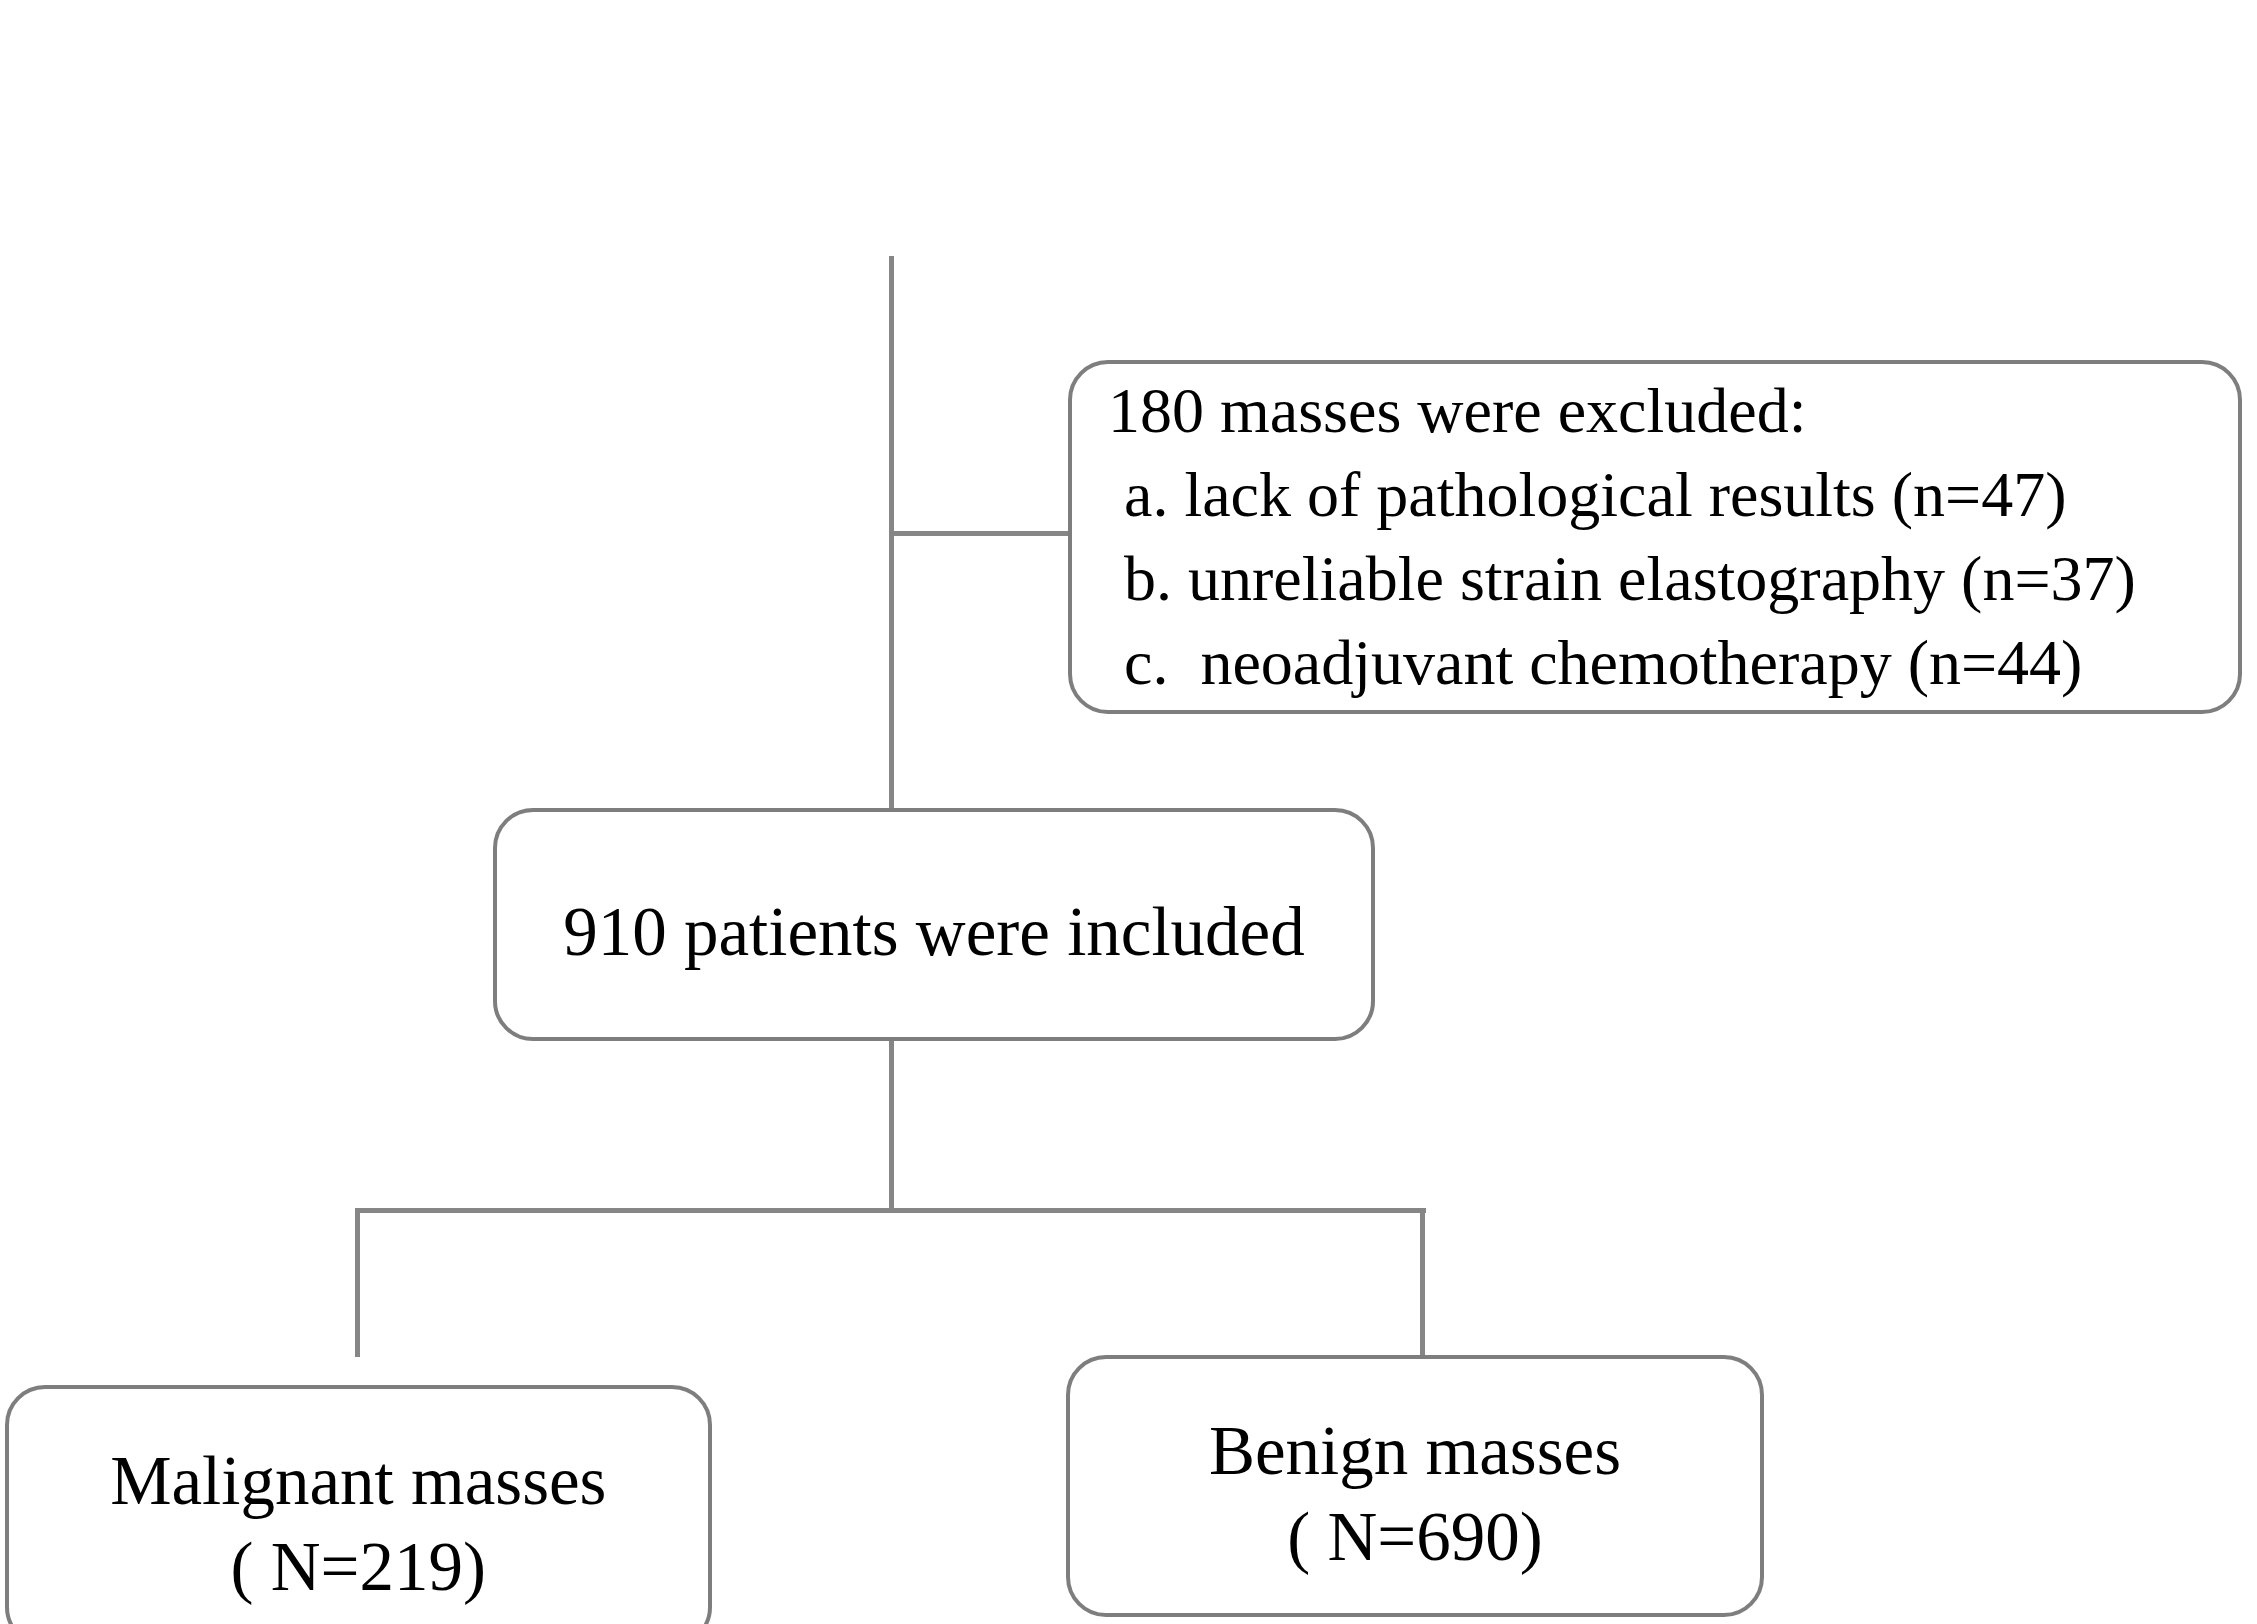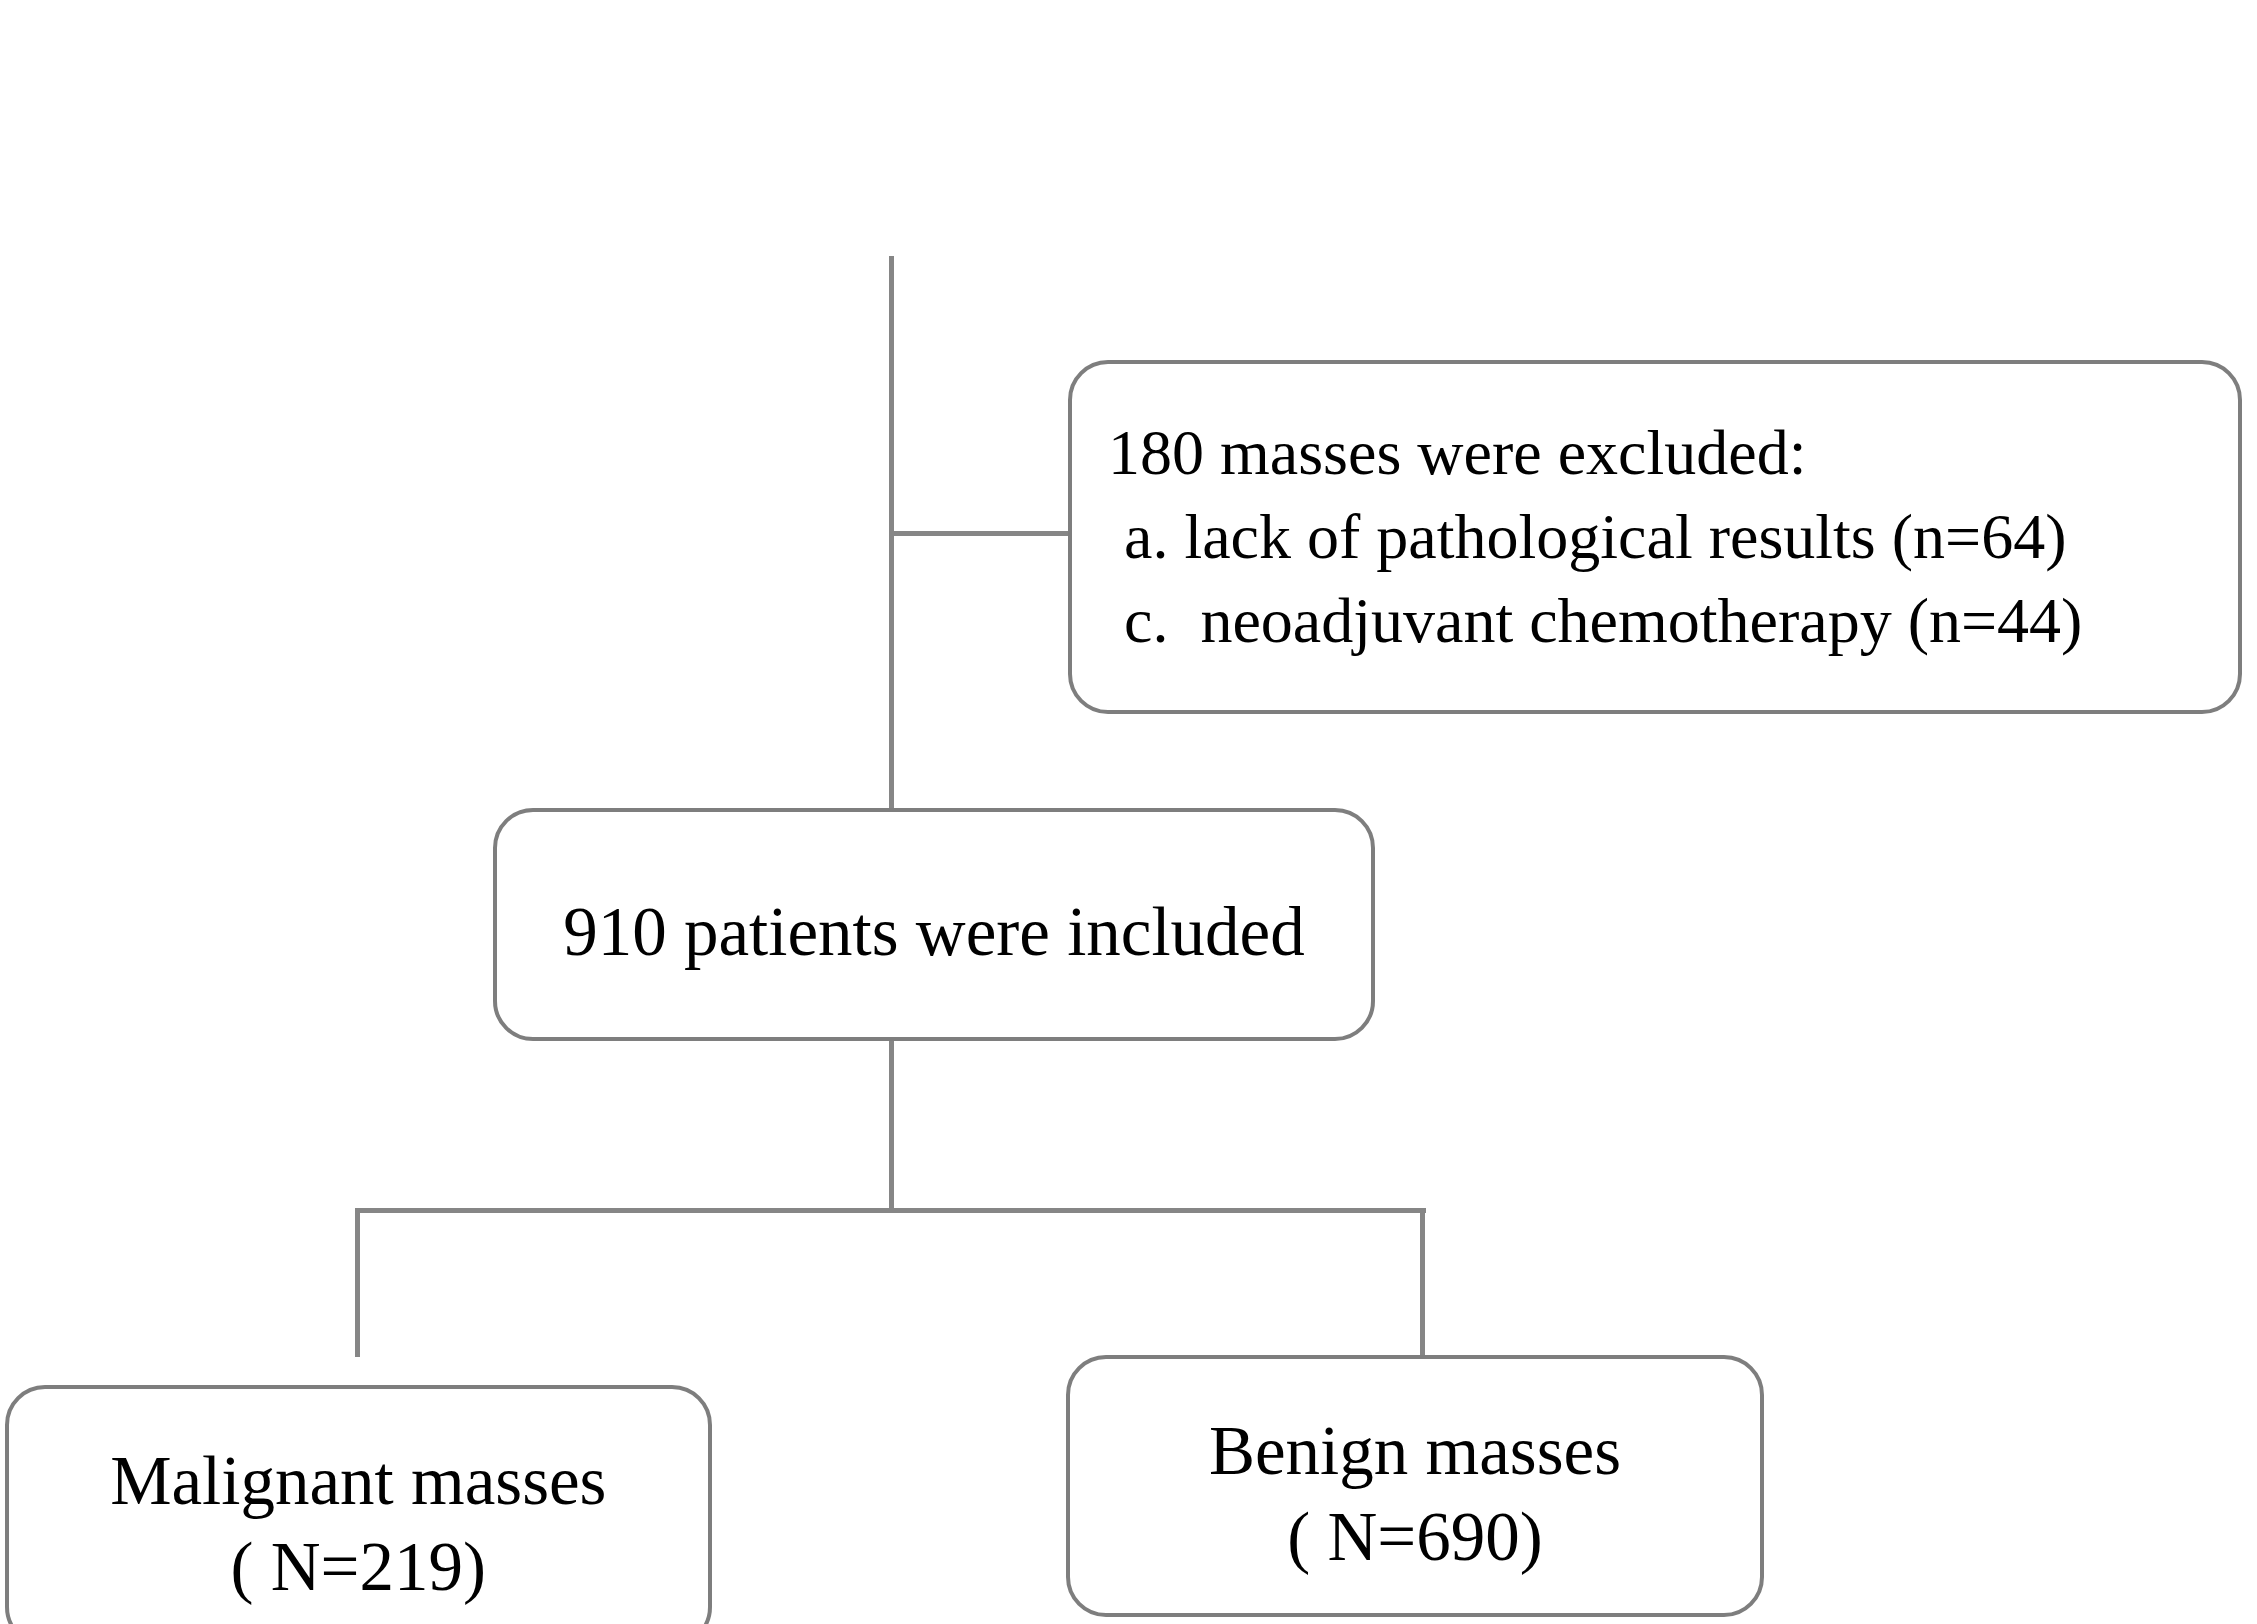--- a/index.html
+++ b/index.html
@@ -78,21 +78,22 @@
   <div class="connector" style="left:889px; top:256px; width:4.8px; height:553px;"></div>
   <div class="connector" style="left:889px; top:531px; width:182px; height:4.8px;"></div>
   <div class="connector" style="left:889px; top:1039px; width:4.8px; height:173px;"></div>
   <div class="connector" style="left:355px; top:1208px; width:1071px; height:4.8px;"></div>
   <div class="connector" style="left:355px; top:1208px; width:4.8px; height:149px;"></div>
   <div class="connector" style="left:1420px; top:1208px; width:4.8px; height:149px;"></div>
 
 
   <div class="node node-excluded">
     <div class="excl-line">180 masses were excluded:</div>
-    <div class="excl-line"> a. lack of pathological results (n=64)</div>
+    <div class="excl-line"> a. lack of pathological results (n=47)</div>
+    <div class="excl-line"> b. unreliable strain elastography (n=37)</div>
     <div class="excl-line"> c.  neoadjuvant chemotherapy (n=44)</div>
   </div>
 
   <div class="node node-included">
     <span>910 patients were included</span>
   </div>
 
   <div class="node node-bottom node-malignant">
     <div class="btm-line">Malignant masses</div>
     <div class="btm-line">( N=219)</div>

